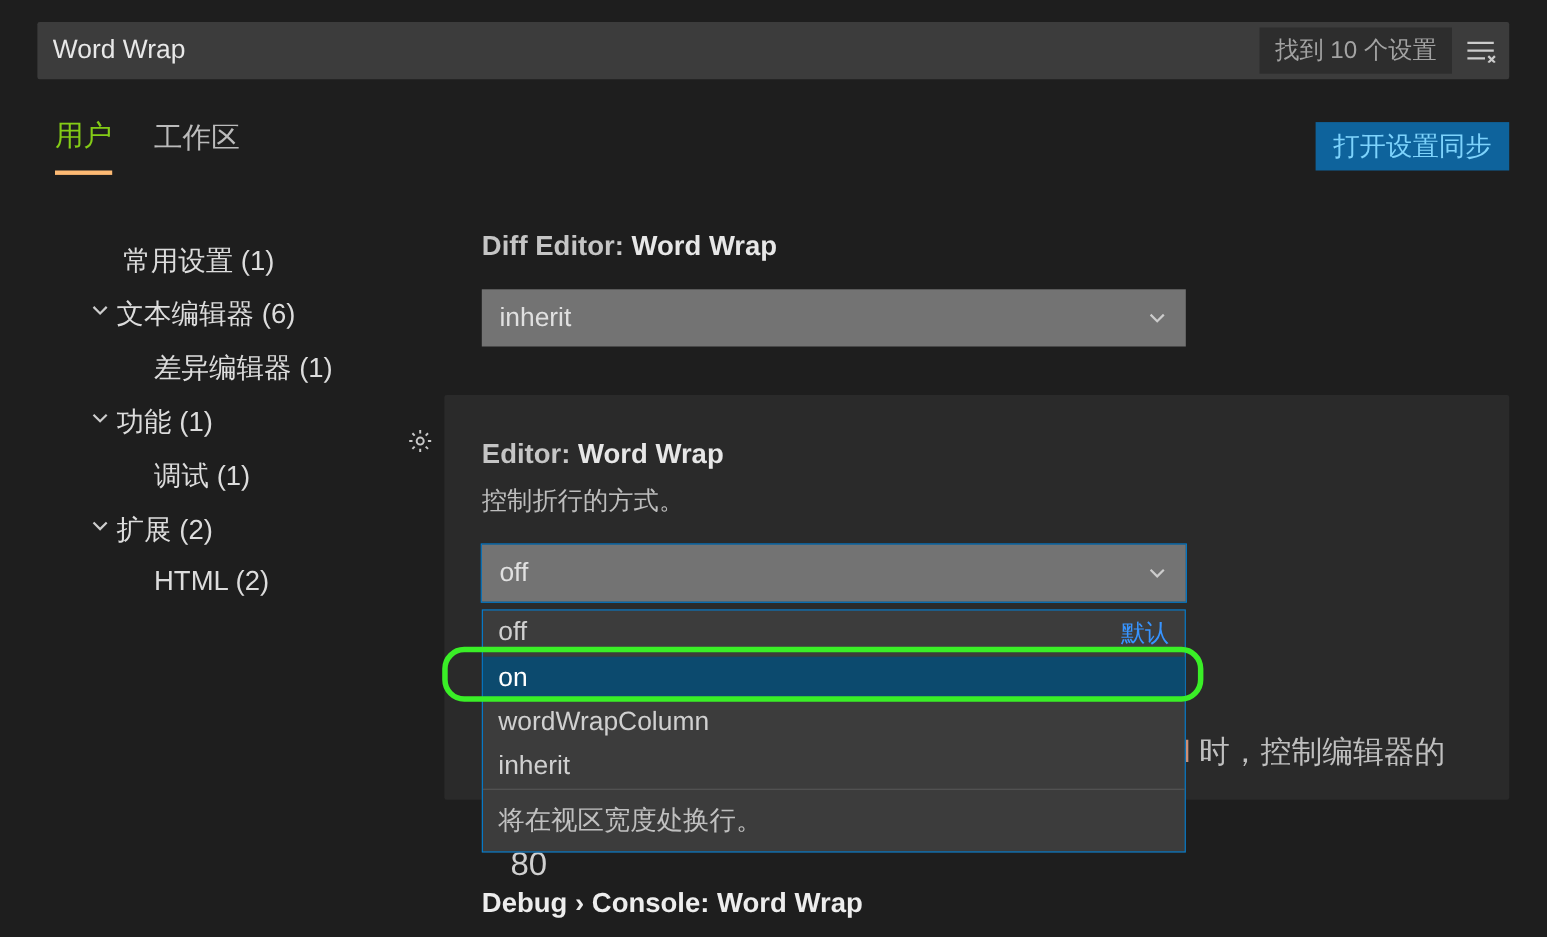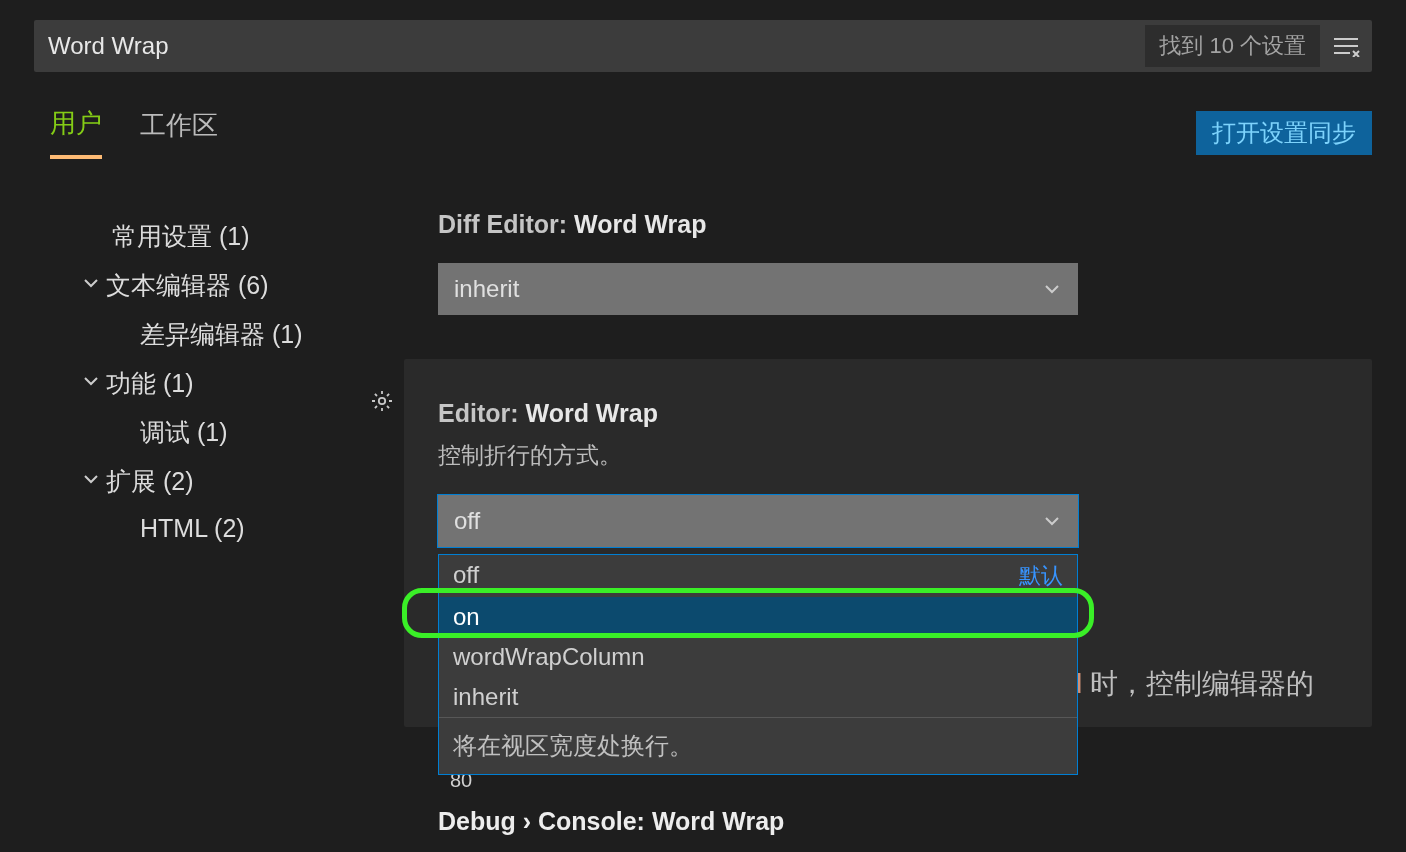--- a/index.html
+++ b/index.html
@@ -187,23 +187,23 @@
     position:absolute;
     right: 58px;
     top: 276px;
     font-size: 28px;
     text-align: center;
   }
   .bg-hint-text .cl { color: #ce9178; }
   .bg-hint-text .tx { color: #bfbfbf; }
   .col-val {
     position:absolute;
-    left: 46px;
+    left: 60px;
     top: 380px;
-    font-size: 20px;
+    font-size: 30px;
     color: #d0d0d0;
   }
   .next-heading {
     font-size: 25px;
     font-weight: 700;
     color: #ededed;
     margin-top: 80px;
     padding-left: 34px;
   }
 </style>

